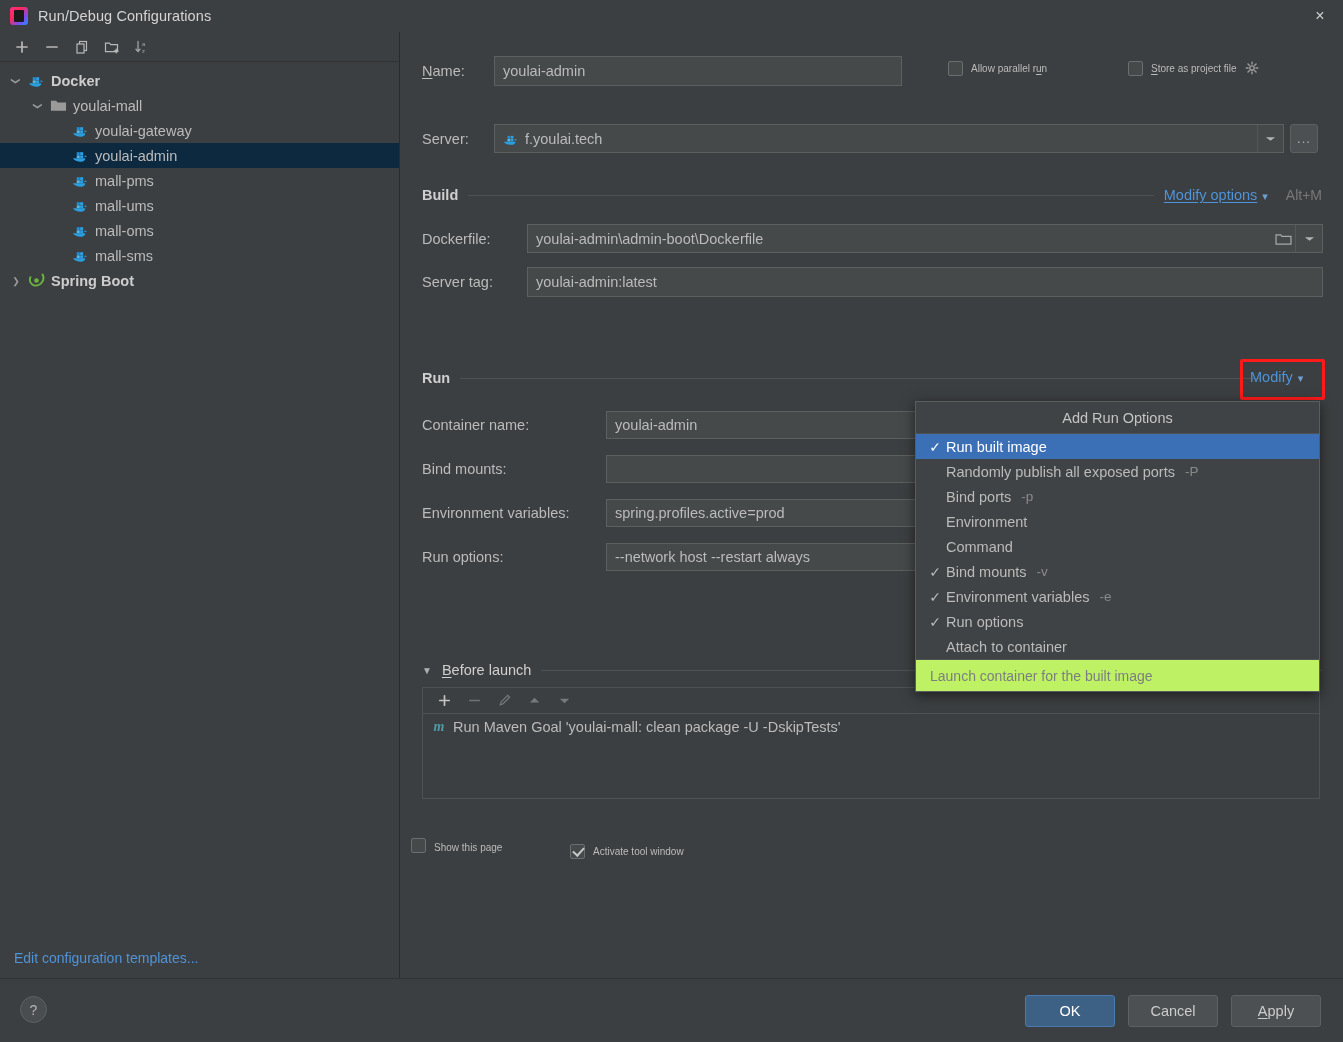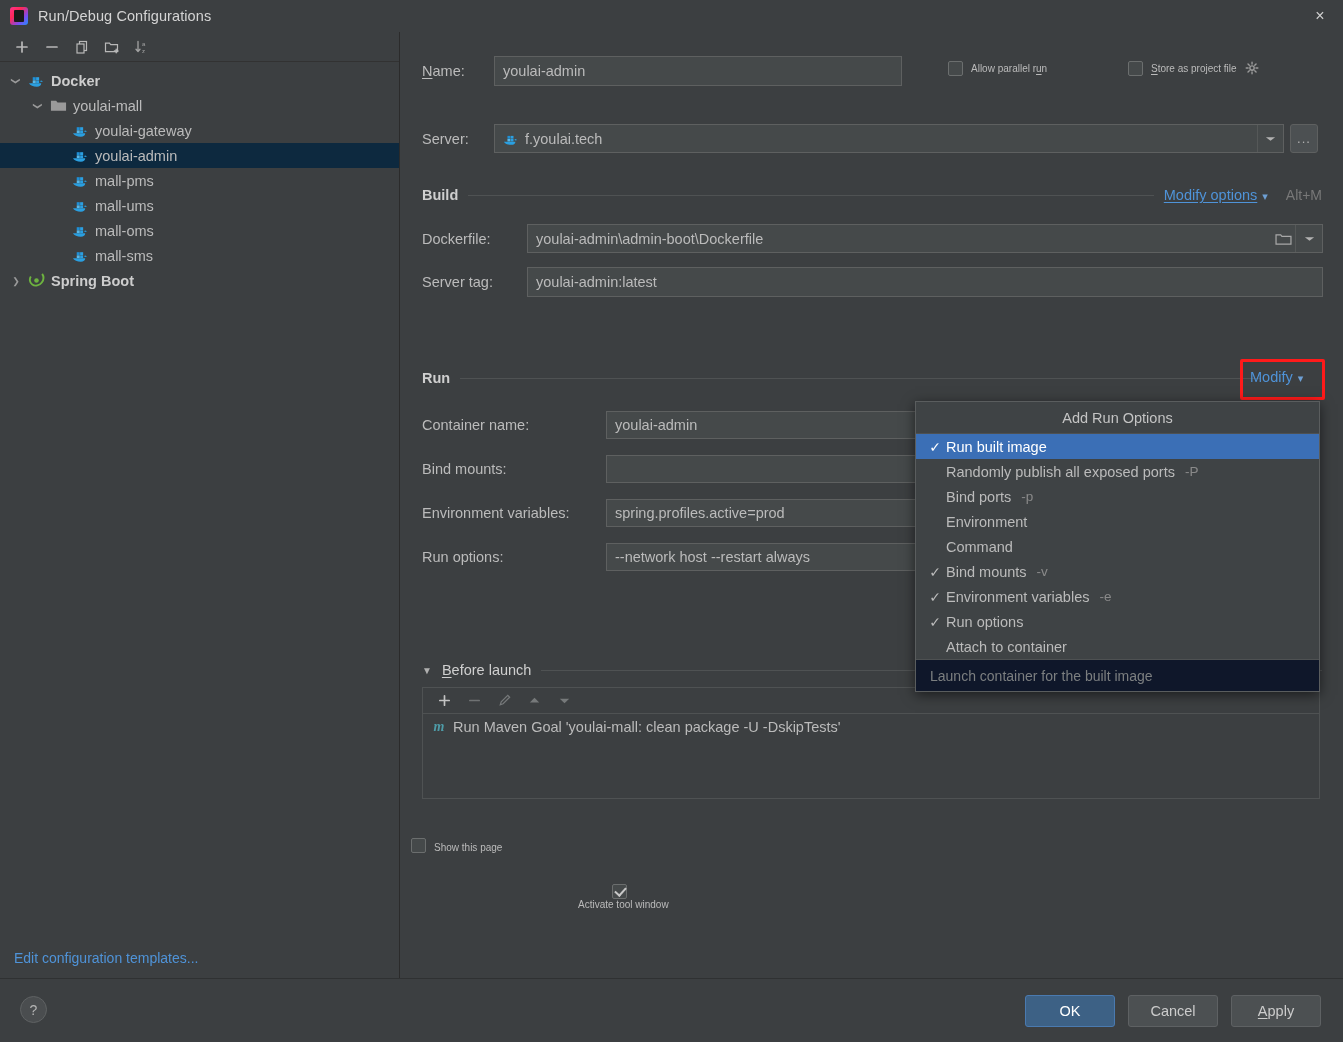--- a/index.html
+++ b/index.html
@@ -186,21 +186,21 @@
   }
   .menu-item.selected { background: #3b6fb6; color: #ffffff; }
   .mi-check {
     width: 22px; flex: none; text-align: center; font-size: 14px;
   }
   .mi-flag { color: #8a8a8a; font-size: 13.5px; margin-left: 10px; }
   .popup-footer {
     height: 32px; display: flex; align-items: center;
     padding-left: 14px; font-size: 14px; color: #7c7f80;
     border-top: 1px solid #4e5152;
-    background: #0f172a;
+    background: #bef264;
   }
 
   
   .bl-toolbar {
     height: 26px; display: flex; align-items: center;
     padding-left: 10px; gap: 8px;
     background: #3c3f41;
     border: 1px solid #4f5253; border-bottom: none;
   }
   .bl-btn {
@@ -561,21 +561,21 @@
             <span class="maven-ico">m</span>
             <span>Run Maven Goal 'youlai-mall: clean  package -U -DskipTests'</span>
           </div>
         </div>
     </div>
 
     <div class="field-row" style="left:10px; top:806px;align-items:flex-end;">
       <div class="cb"></div>
       <div class="cb-label">Show this page</div>
     </div>
-    <div class="field-row" style="left:169px; top:852px;flex-direction:column;">
+    <div class="field-row" style="left:169px; top:812px;">
       <div class="cb checked"></div>
       <div class="cb-label">Activate tool window</div>
     </div>
 
   </div>
 
   <div class="popup" style="left:915px; top:401px; width:405px;">
     <div class="popup-header">Add Run Options</div>
     <div id="popup-items">
         <div class="menu-item selected">

